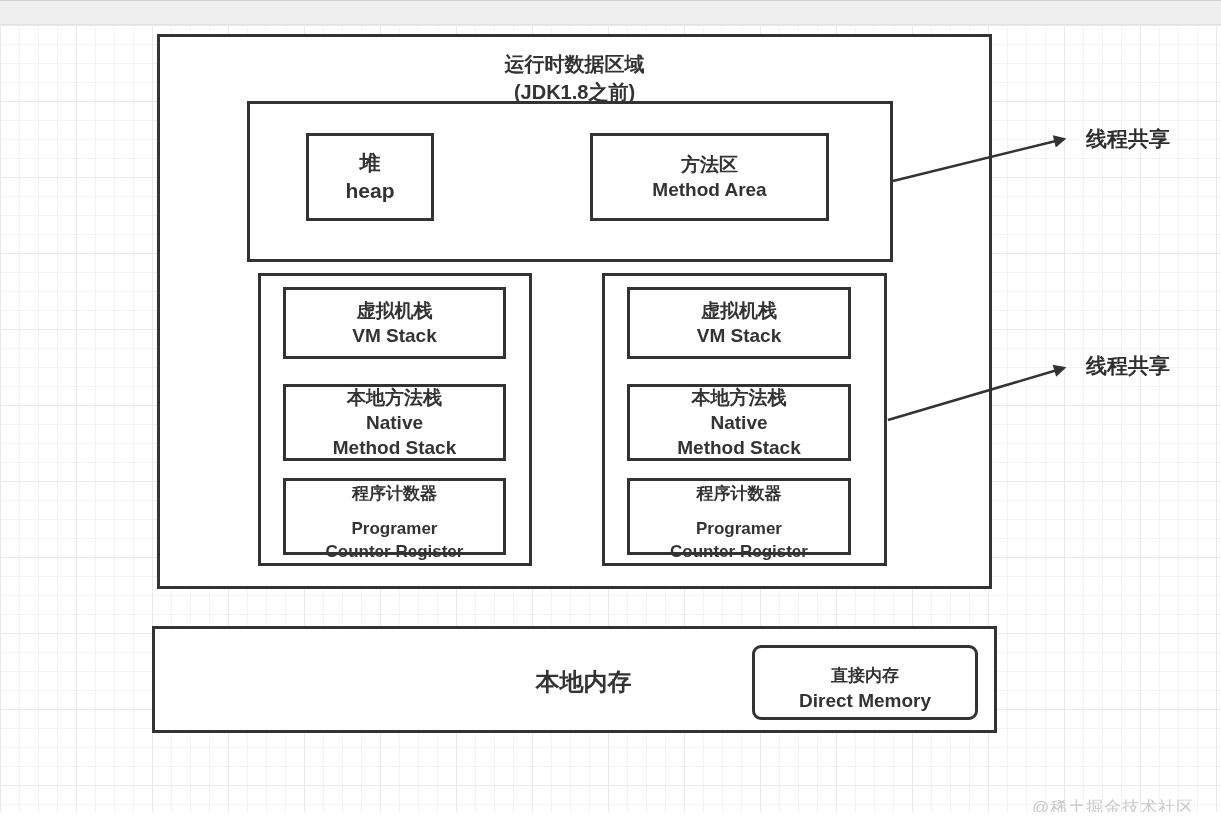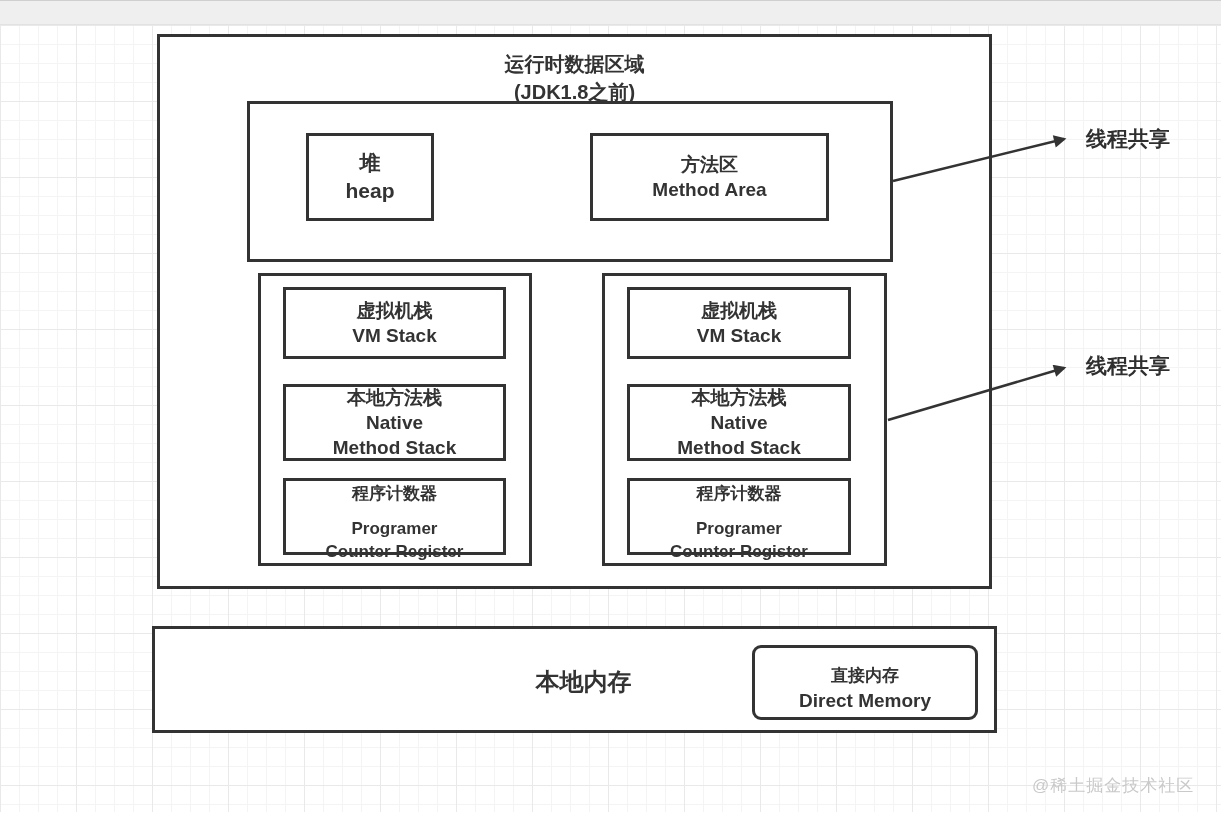--- a/index.html
+++ b/index.html
@@ -37,21 +37,21 @@
   .title-block {
     position:absolute; left:0; right:0; top:13px; text-align:center;
     color:#333333; font-weight:bold; font-size:20px; line-height:1.4;
   }
   .side-label {
     position:absolute; color:#2f2f2f; font-weight:bold; font-size:21px;
     line-height:26px; white-space:nowrap;
   }
   .arrows-svg { position:absolute; left:0; top:0; pointer-events:none; }
   .watermark {
-    position:absolute; left:1032px; top:774px; color:#c9c9c9;
+    position:absolute; left:1032px; top:796px; color:#c9c9c9;
     font-size:17px; letter-spacing:1px; white-space:nowrap;
   }
 </style>
 </head>
 <body>
 
 <div class="canvas">
 
   <div class="top-strip"></div>
 

